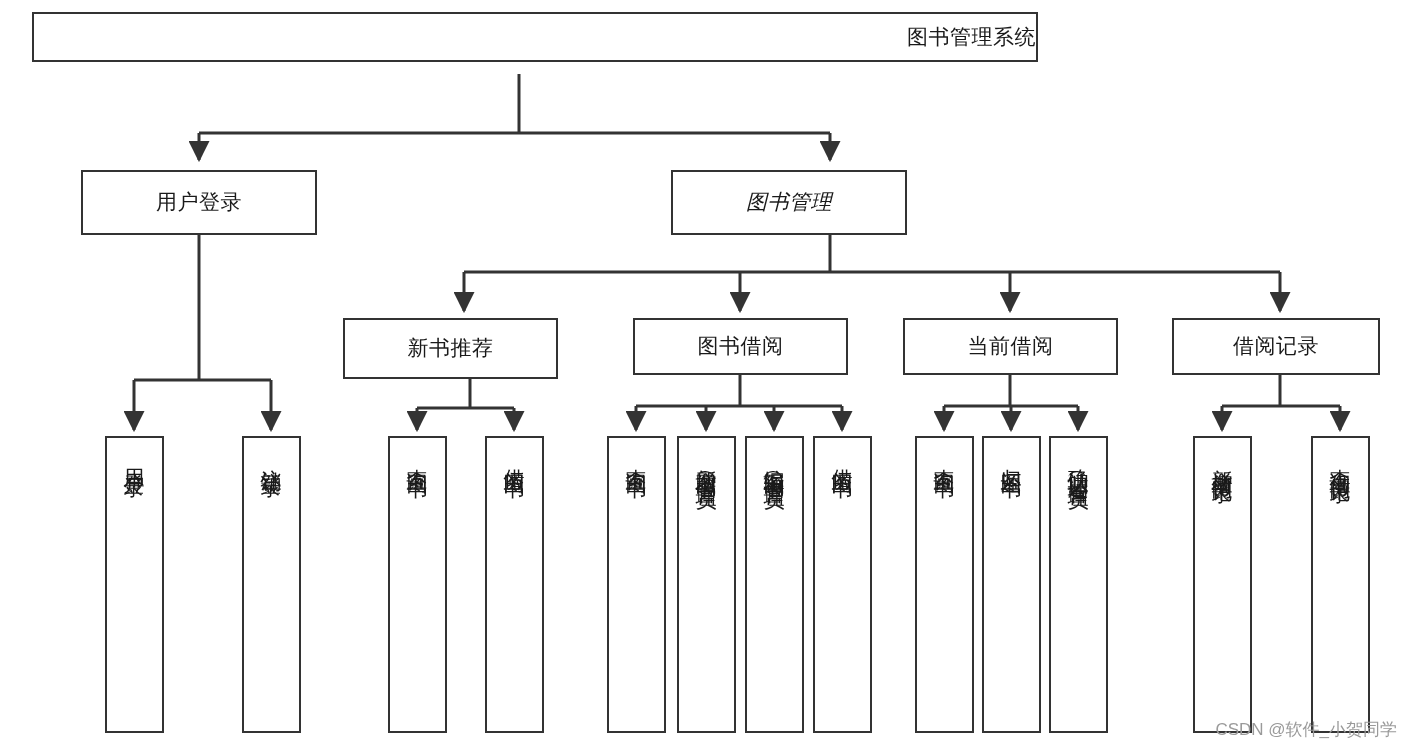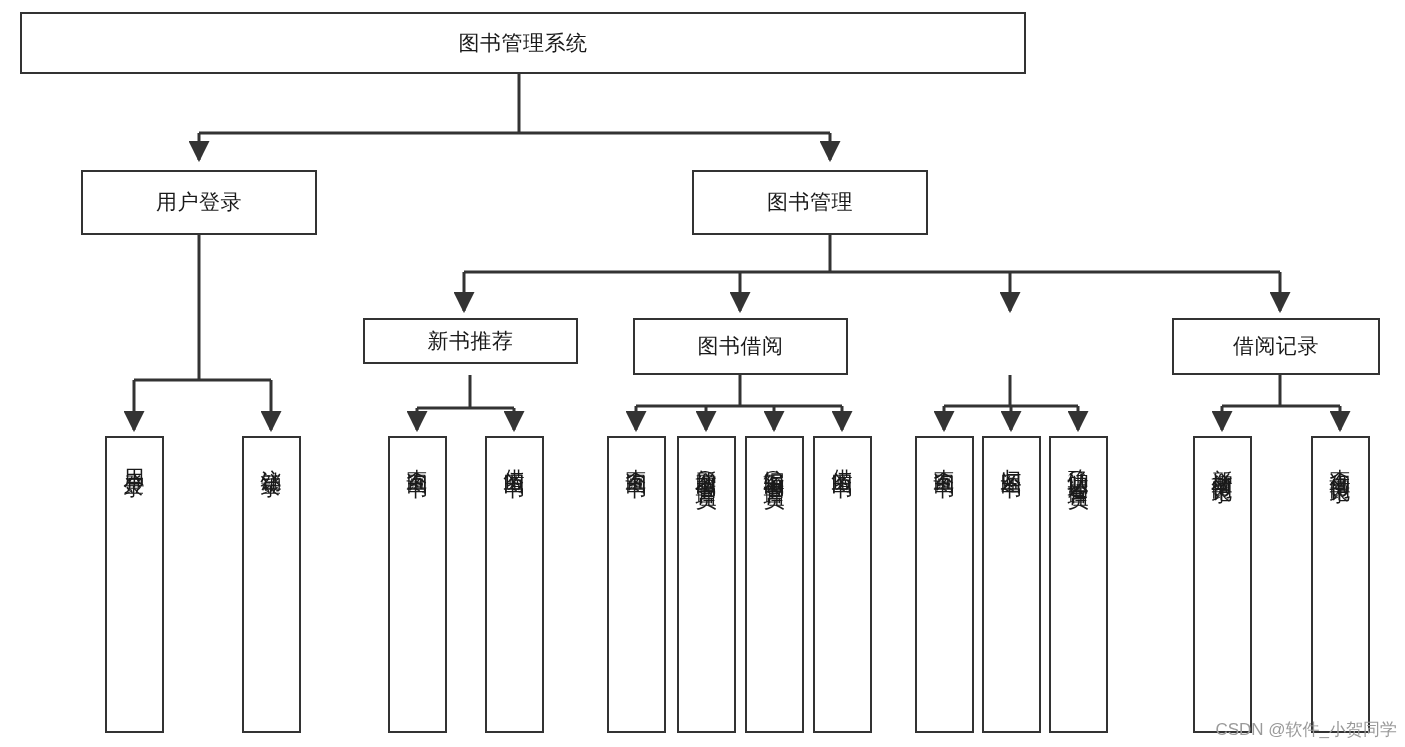--- a/index.html
+++ b/index.html
@@ -114,36 +114,39 @@
       <path d="M 1011 406 L 1011 430" marker-end="url(#arrow)"></path>
       <path d="M 1078 406 L 1078 430" marker-end="url(#arrow)"></path>
 
       <path d="M 1280 375 L 1280 406"></path>
       <path d="M 1222 406 L 1340 406"></path>
       <path d="M 1222 406 L 1222 430" marker-end="url(#arrow)"></path>
       <path d="M 1340 406 L 1340 430" marker-end="url(#arrow)"></path>
     </g>
   </svg>
 
-  <div class="node horizontal" style="left:20px; top:12px; width:1006px; height:62px;">
+  <div class="node horizontal" style="left:32px; top:12px; width:1006px; height:50px;justify-content:flex-end;">
     <span class="label">图书管理系统</span>
   </div>
 
   <div class="node horizontal" style="left:81px; top:170px; width:236px; height:65px;">
     <span class="label">用户登录</span>
   </div>
-  <div class="node horizontal" style="left:692px; top:170px; width:236px; height:65px;">
+  <div class="node horizontal" style="left:671px; top:170px; width:236px; height:65px;font-style:italic;">
     <span class="label">图书管理</span>
   </div>
 
-  <div class="node horizontal" style="left:363px; top:318px; width:215px; height:46px;">
+  <div class="node horizontal" style="left:343px; top:318px; width:215px; height:61px;">
     <span class="label">新书推荐</span>
   </div>
   <div class="node horizontal" style="left:633px; top:318px; width:215px; height:57px;font-family:Liberation Serif, serif;">
     <span class="label">图书借阅</span>
+  </div>
+  <div class="node horizontal" style="left:903px; top:318px; width:215px; height:57px;">
+    <span class="label">当前借阅</span>
   </div>
   <div class="node horizontal" style="left:1172px; top:318px; width:208px; height:57px;">
     <span class="label">借阅记录</span>
   </div>
 
   <div class="node vertical" style="left:105px; top:436px; width:59px; height:297px;">
     <span class="label">用户登录</span>
   </div>
   <div class="node vertical" style="left:242px; top:436px; width:59px; height:297px;">
     <span class="label">注销登录</span>

